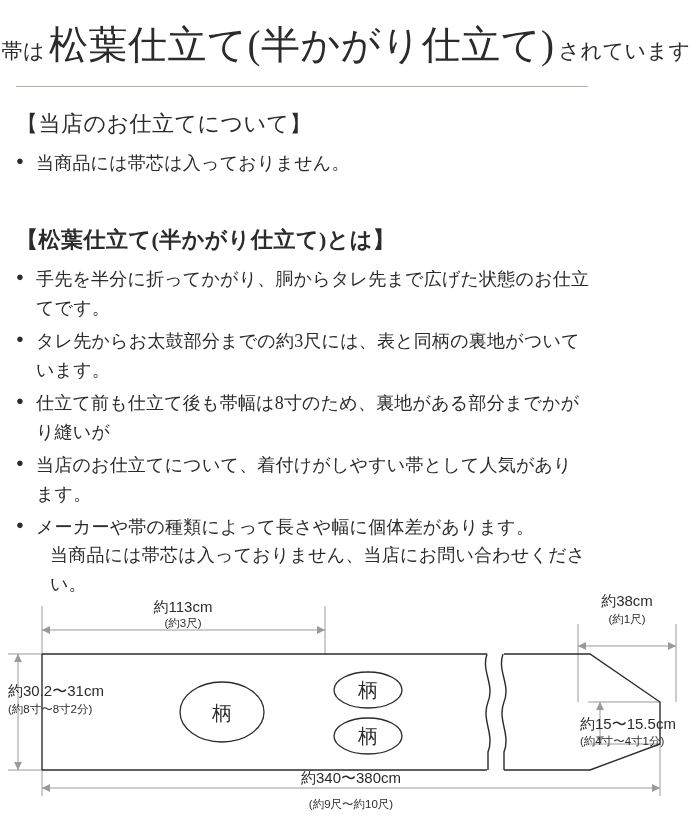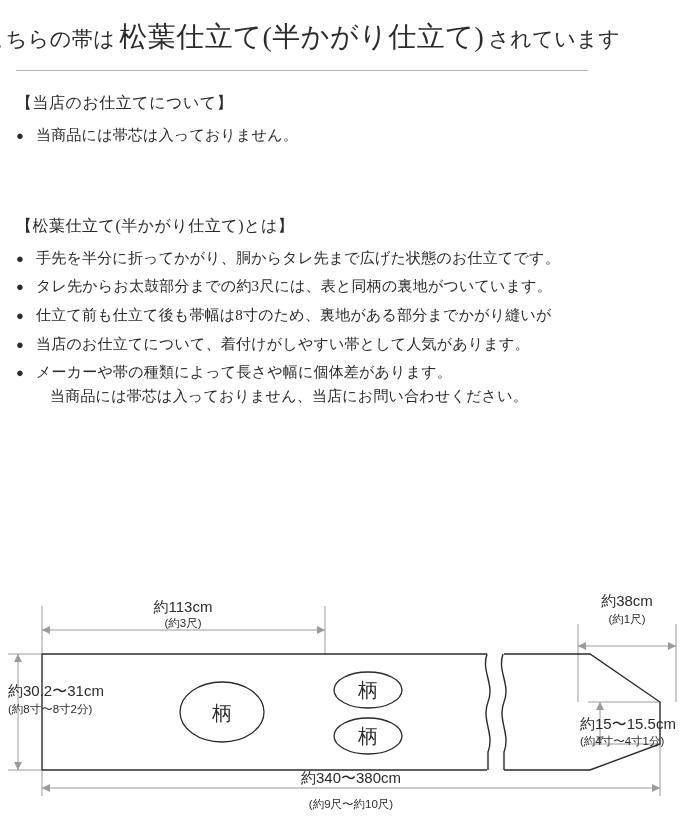--- a/index.html
+++ b/index.html
@@ -29,46 +29,47 @@
     display: flex;
     align-items: baseline;
     justify-content: center;
     white-space: nowrap;
   }
   .header .small {
     font-size: 21px;
     letter-spacing: 0.5px;
   }
   .header .big {
-    font-size: 28px;
+    font-size: 39px;
     letter-spacing: 0.5px;
     padding: 0 4px;
   }
   .rule {
     border: 0;
     border-top: 1px solid #b7b2ac;
     margin: 14px 2px 0 2px;
   }
 
   
   .section-title {
-    font-size: 16px;
+    font-size: 22px;
     margin: 22px 0 10px 2px;
     letter-spacing: 0.5px;
   }
   .section-title.spaced {
-    margin-top: 68px;
+    margin-top: 48px;
+    font-weight: bold;
   }
   ul.bullets {
     list-style: none;
     margin: 0;
     padding: 0 0 0 2px;
   }
   ul.bullets li {
-    font-size: 15px;
+    font-size: 18px;
     line-height: 1.58;
     margin-bottom: 5px;
     position: relative;
     padding-left: 20px;
     letter-spacing: 0.2px;
   }
   ul.bullets li::before {
     content: "\25CF";
     position: absolute;
     left: 0;

